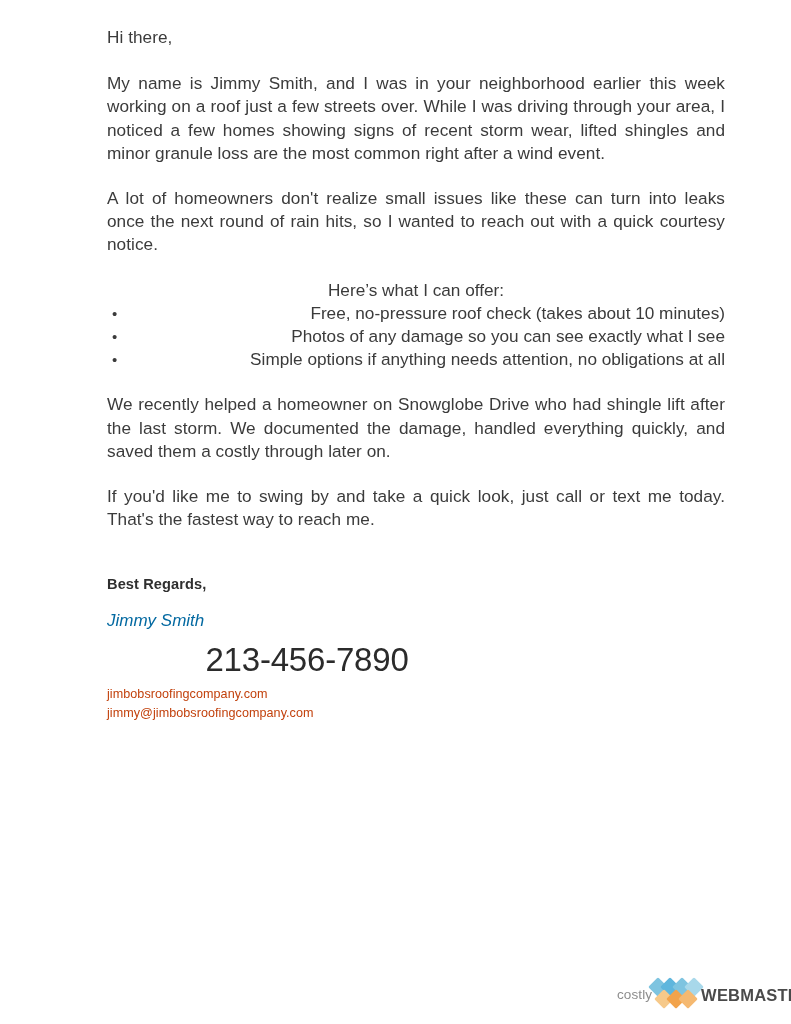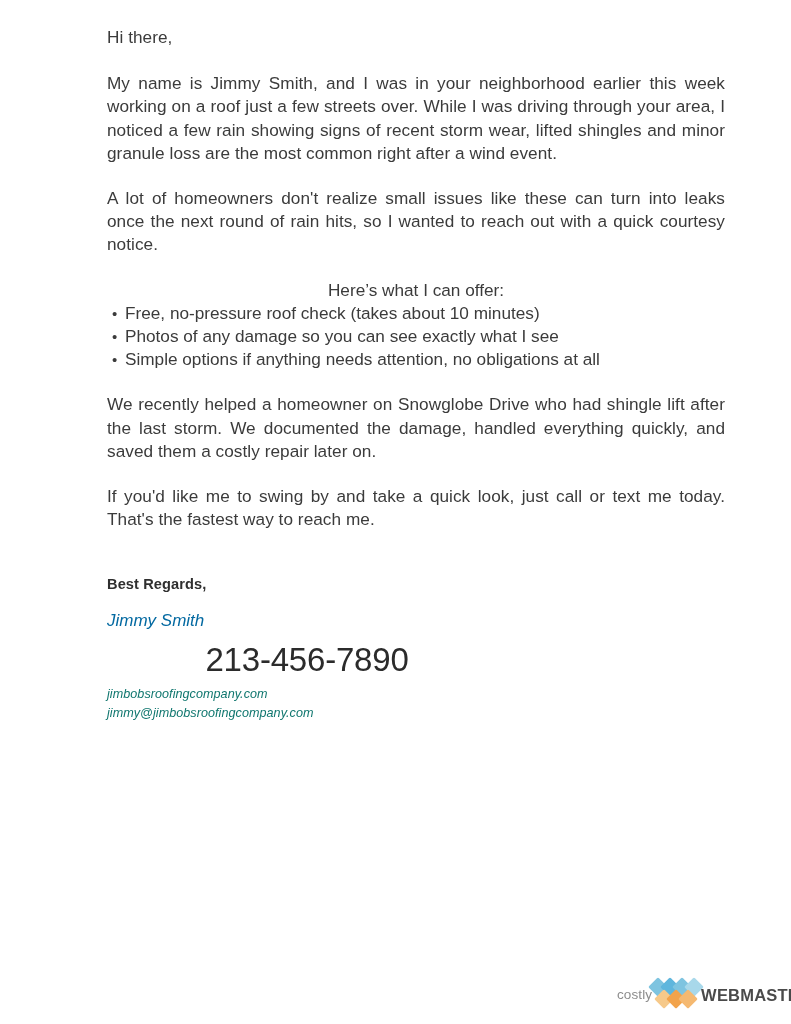--- a/index.html
+++ b/index.html
@@ -61,21 +61,21 @@
   .bullet-list {
     list-style: none;
     margin: 0;
     padding: 0;
   }
 
   .bullet-list li {
     font-size: 17.2px;
     line-height: 23.2px;
     color: #3b3b3b;
-    text-align: left;
+    text-align: right;
     padding-left: 18px;
     position: relative;
   }
 
   .bullet-list li::before {
     content: "\2022";
     position: absolute;
     left: 5px;
     top: 0;
     font-size: 15px;
@@ -113,25 +113,24 @@
     color: #2b2b2b;
     line-height: 38px;
     margin: 0 0 6px 0;
     letter-spacing: -0.2px;
     text-align: center;
   }
 
   .sign-web,
   .sign-email {
     font-size: 12.6px;
-    color: #0f766e;
+    color: #c2410c;
     line-height: 19px;
     margin: 0;
     letter-spacing: 0.05px;
-    font-style: italic;
   }
 
   .footer-logo {
     position: absolute;
     left: 617px;
     top: 978px;
     display: flex;
     align-items: center;
     height: 34px;
   }
@@ -183,34 +182,34 @@
 </style>
 </head>
 <body>
 
 <div class="page">
 
   <div class="letter-body">
 
     <p class="para greeting">Hi there,</p>
 
-    <p class="para">My name is Jimmy Smith, and I was in your neighborhood earlier this week working on a roof just a few streets over. While I was driving through your area, I noticed a few rain showing signs of recent storm wear, lifted shingles and minor granule loss are the most common right after a wind event.</p>
+    <p class="para">My name is Jimmy Smith, and I was in your neighborhood earlier this week working on a roof just a few streets over. While I was driving through your area, I noticed a few homes showing signs of recent storm wear, lifted shingles and minor granule loss are the most common right after a wind event.</p>
 
     <p class="para">A lot of homeowners don't realize small issues like these can turn into leaks once the next round of rain hits, so I wanted to reach out with a quick courtesy notice.</p>
 
     <div class="offer-block">
       <p class="offer-lead">Here’s what I can offer:</p>
       <ul class="bullet-list">
         <li>Free, no-pressure roof check (takes about 10 minutes)</li>
         <li>Photos of any damage so you can see exactly what I see</li>
         <li>Simple options if anything needs attention, no obligations at all</li>
       </ul>
     </div>
 
-    <p class="para">We recently helped a homeowner on Snowglobe Drive who had shingle lift after the last storm. We documented the damage, handled everything quickly, and saved them a costly repair later on.</p>
+    <p class="para">We recently helped a homeowner on Snowglobe Drive who had shingle lift after the last storm. We documented the damage, handled everything quickly, and saved them a costly through later on.</p>
 
     <p class="para">If you'd like me to swing by and take a quick look, just call or text me today. That's the fastest way to reach me.</p>
 
   </div>
 
   <div class="signature">
     <p class="sign-regards">Best Regards,</p>
     <p class="sign-name">Jimmy Smith</p>
     <p class="sign-phone">213-456-7890</p>
     <p class="sign-web">jimbobsroofingcompany.com</p>

